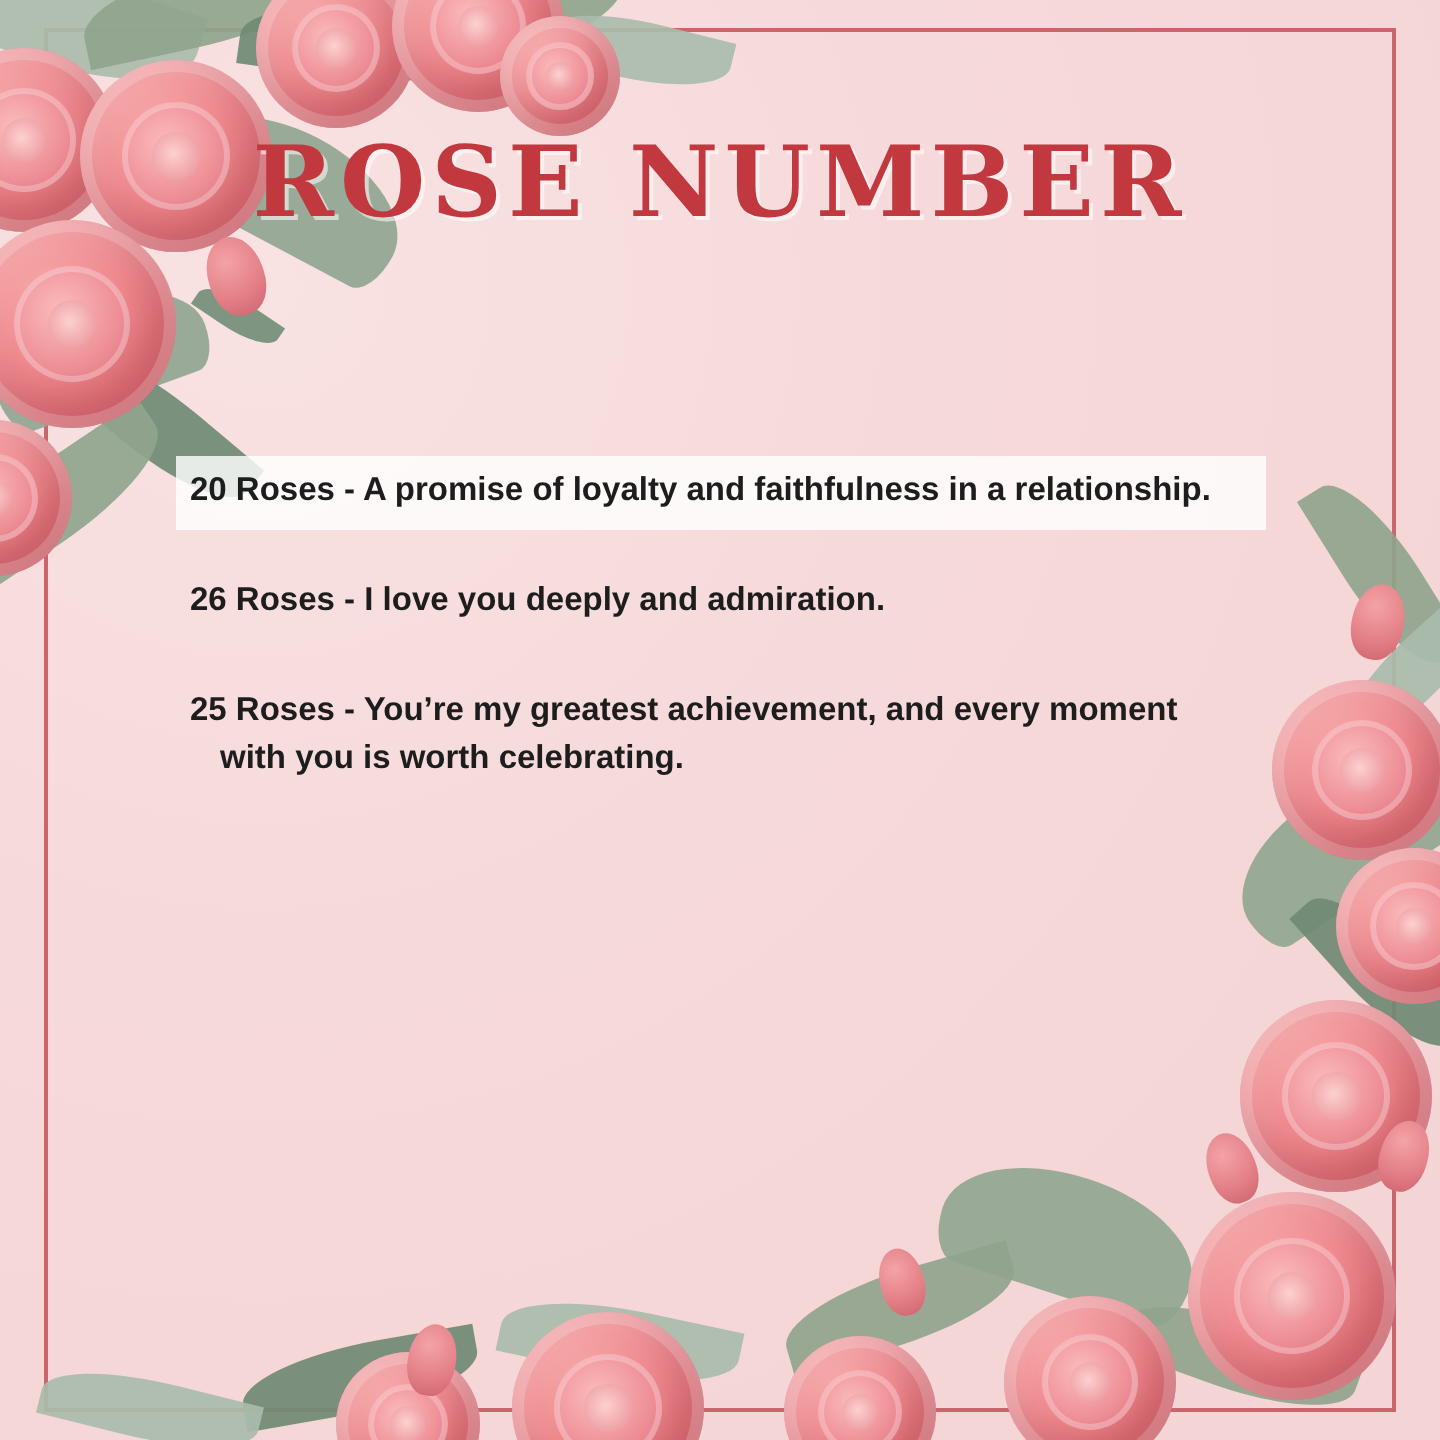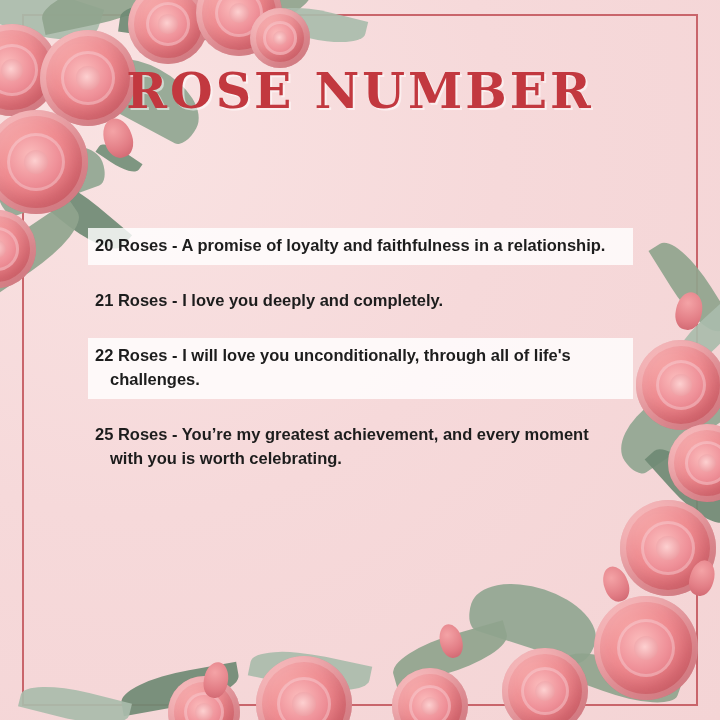--- a/index.html
+++ b/index.html
@@ -199,26 +199,23 @@
     <div class="title-line">ROSE NUMBER</div>
   </div>
 
   <div class="entries">
 
     <div class="entry shaded">
       <span class="num">20 Roses</span><span> - </span><span>A promise of loyalty and faithfulness in a relationship.</span>
     </div>
 
     <div class="entry">
-      <span class="num">21 Roses</span><span> - </span><span>I love you deeply and completely.</span>
+      <span class="num">26 Roses</span><span> - </span><span>I love you deeply and admiration.</span>
     </div>
 
-    <div class="entry shaded">
-      <span class="num">22 Roses</span><span> - </span><span>I will love you unconditionally, through all of life's challenges.</span>
-    </div>
 
 
 
     <div class="entry">
       <span class="num">25 Roses</span><span> - </span><span>You’re my greatest achievement, and every moment with you is worth celebrating.</span>
     </div>
 
   </div>
 </div>
 

